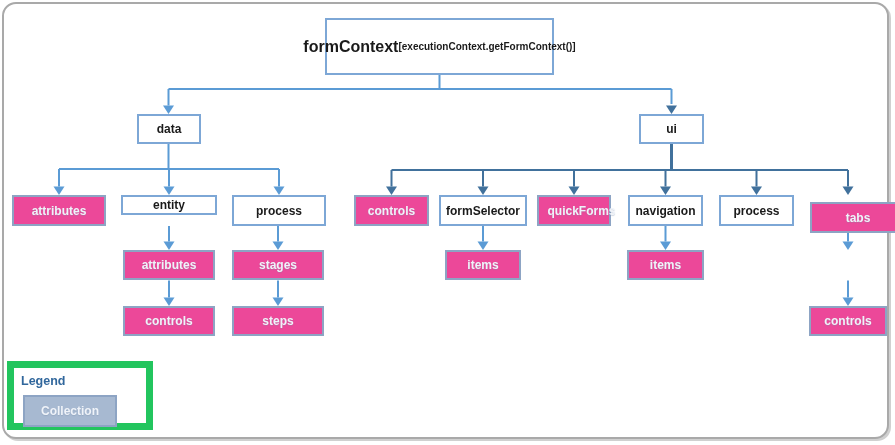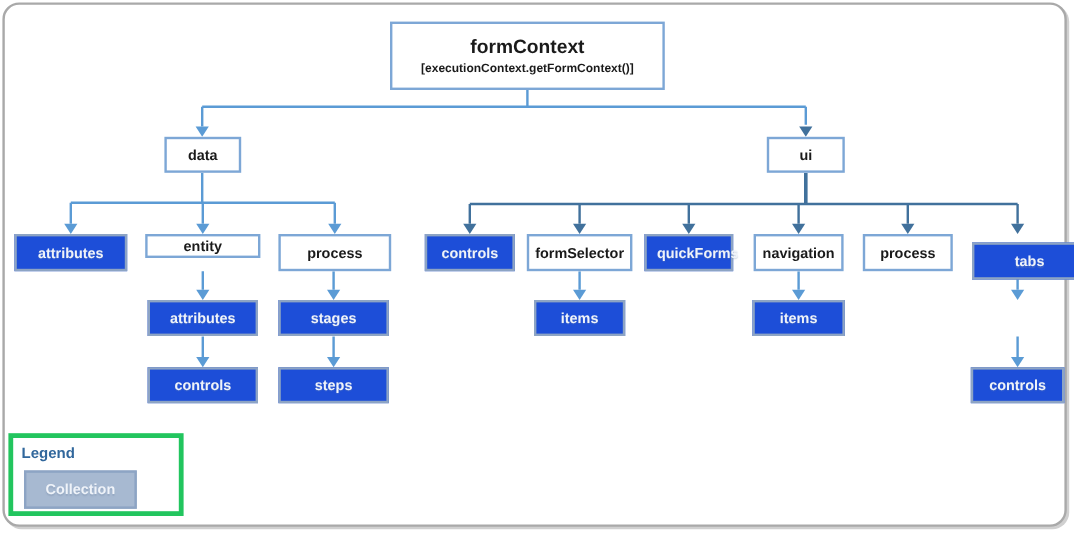--- a/index.html
+++ b/index.html
@@ -38,36 +38,36 @@
     justify-content: center;
     text-align: center;
     background: #ffffff;
     border: 2px solid #7da7d6;
     font-weight: bold;
     font-size: 12px;
     color: #1a1a1a;
     z-index: 2;
   }
   .node.collection {
-    background: #1d4ed8;
+    background: #ec4899;
     border: 2px solid #8da4c4;
     color: #eff3f9;
     text-shadow: 0 1px 1px rgba(120,140,170,0.35);
   }
   .node.root {
-    flex-direction: column;
+    flex-direction: row;
     line-height: 1.35;
   }
   .node.root .root-title { font-size: 16px; }
   .node.root .root-subtitle { font-size: 10px; }
   .legend-box {
     position: absolute;
     left: 7px; top: 361px;
     width: 146px; height: 69px;
-    border: 4px solid #22c55e;
+    border: 7px solid #22c55e;
     box-sizing: border-box;
     background: #ffffff;
     z-index: 2;
   }
   .legend-title {
     position: absolute;
     left: 7px; top: 6px;
     font-weight: bold;
     font-size: 12.5px;
     color: #31679c;

